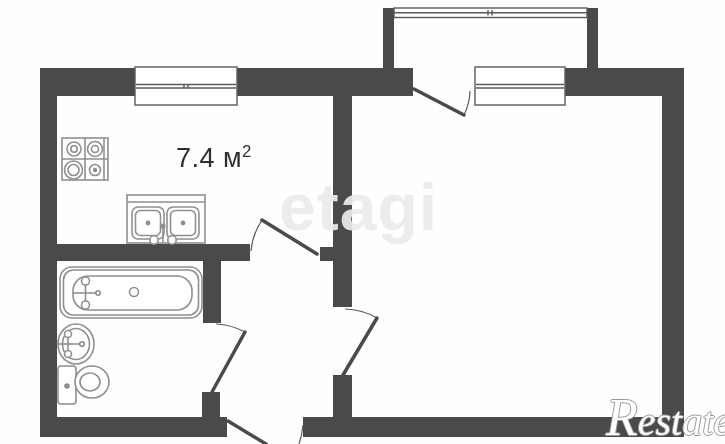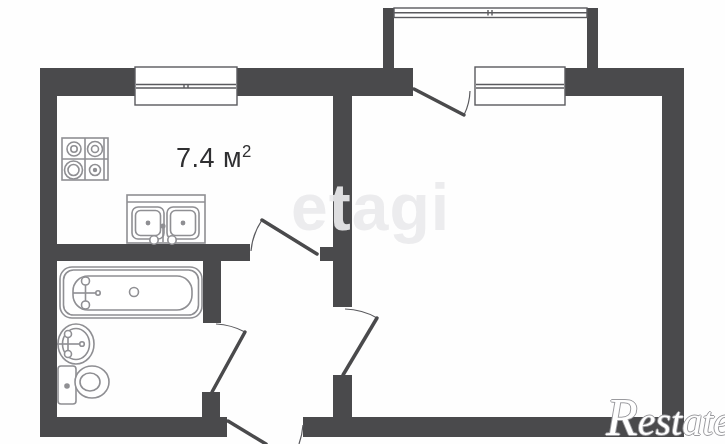--- a/index.html
+++ b/index.html
@@ -12,21 +12,21 @@
     position:absolute;left:176px;top:142px;
     font-size:27px;color:#2f2f31;letter-spacing:0.5px;
     font-family:"Liberation Sans",sans-serif;
   }
   .area-label sup{font-size:0.62em;vertical-align:super;}
   .wm-center{
     position:absolute;left:279px;top:174px;
     font-size:66px;font-weight:700;letter-spacing:1px;
     color:#ebebed;opacity:0.92;line-height:1;
     font-family:"Liberation Sans",sans-serif;
-    user-select:none;pointer-events:none;margin-left:12px;
+    user-select:none;pointer-events:none;
   }
   .wm-corner{
     position:absolute;left:606px;top:392px;
     font-size:40px;font-style:italic;line-height:1;
     font-family:"Liberation Serif",serif;
     color:#ffffff;white-space:nowrap;
     text-shadow:1px 0 0 #9a9a9e,-1px 0 0 #9a9a9e,0 1px 0 #9a9a9e,0 -1px 0 #9a9a9e;
     user-select:none;pointer-events:none;
   }
   .wm-corner::first-letter{font-size:1.3em;}

